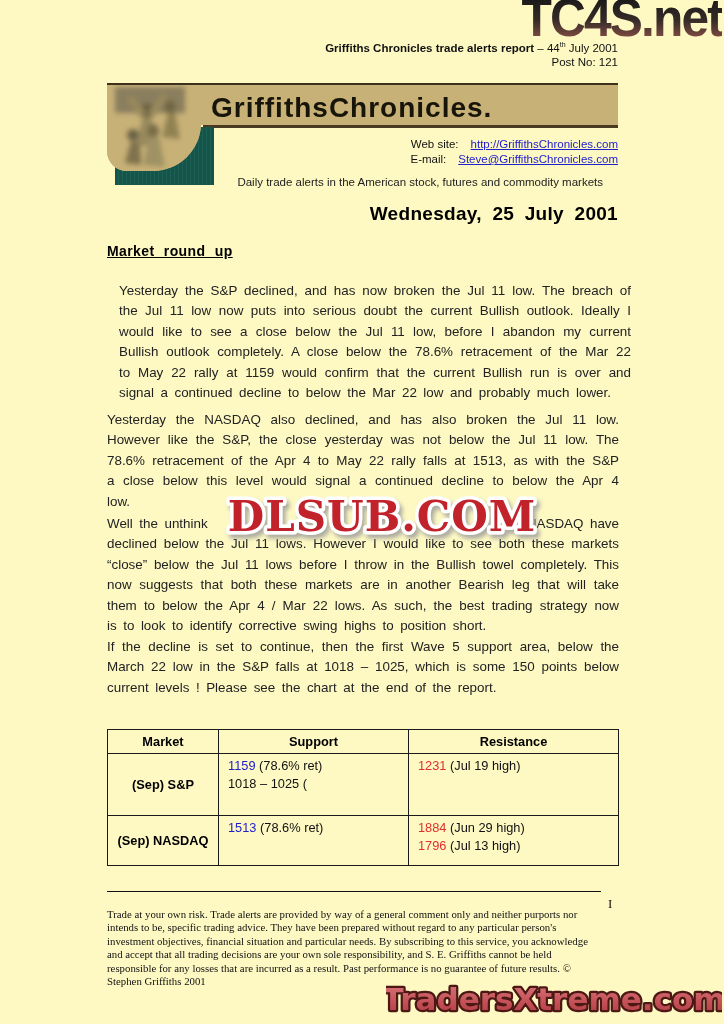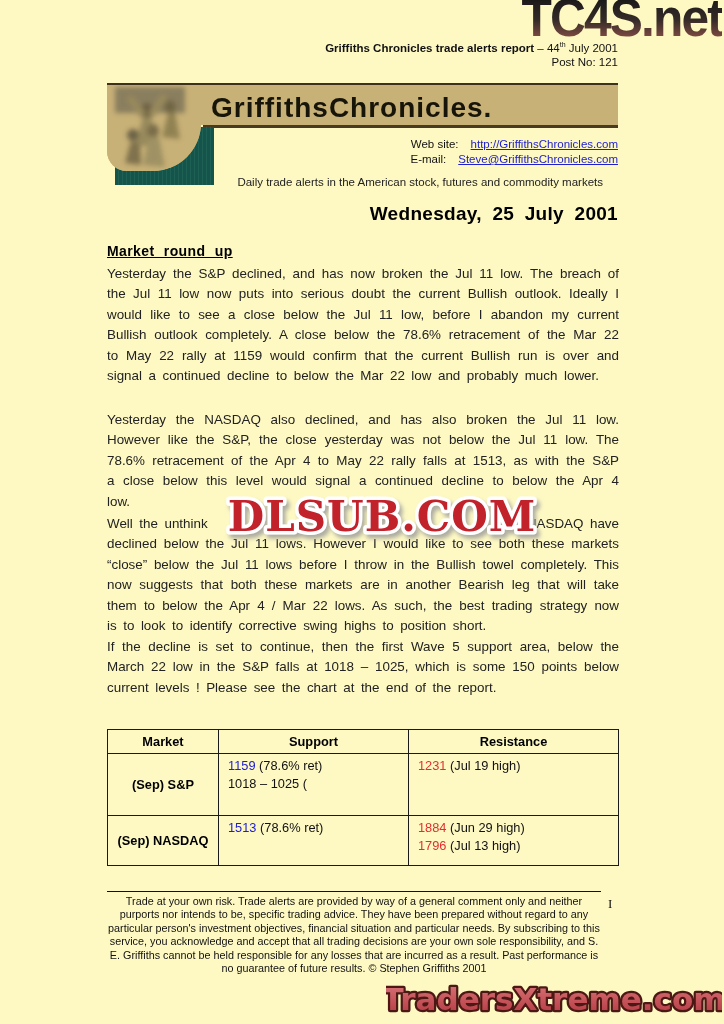--- a/index.html
+++ b/index.html
@@ -35,37 +35,37 @@
   .contact a{color:#2121cc;text-decoration:underline;cursor:pointer;}
   .tagline{position:absolute;top:176px;right:121px;font-size:11.5px;color:#222;}
   .dateline{position:absolute;top:203px;right:106px;font-size:19px;font-weight:bold;
             word-spacing:5px;letter-spacing:.3px;color:#000;}
   .heading{position:absolute;left:107px;top:243px;font-size:14px;font-weight:bold;
            text-decoration:underline;word-spacing:5px;letter-spacing:.4px;color:#000;text-align:center;}
 
   
   .para{position:absolute;left:107px;width:512px;font-size:13.4px;line-height:20.4px;
         text-align:justify;word-spacing:2.8px;color:#222;}
-  #p1{top:264px;} #p2{top:410px;} #p3{top:514px;} #p4{top:637px;}
+  #p1{top:281px;margin-left:12px;} #p2{top:410px;} #p3{top:514px;} #p4{top:637px;}
   #p3 .line1{display:flex;justify-content:space-between;height:20.4px;}
   .dlsub{position:absolute;left:108px;top:-26px;}
 
   
   .tbl{position:absolute;left:107px;top:729px;border-collapse:collapse;table-layout:fixed;}
   .tbl th,.tbl td{border:1.6px solid #1a1a1a;font-size:12.8px;}
   .tbl th{height:21px;font-weight:bold;color:#000;}
   .cell-market{text-align:center;font-weight:bold;vertical-align:middle;color:#000;}
   .cell-vals{vertical-align:top;padding:3px 9px;line-height:18px;color:#111;}
   .row1{height:62px;} .row2{height:50px;}
   .num-blue{color:#2121cc;} .num-red{color:#e02f2f;}
 
   
   .footer{position:absolute;left:107px;top:891px;width:494px;border-top:1.6px solid #111;
-          padding-top:3px;font-family:Liberation Sans, sans-serif;font-size:10.8px;
-          line-height:13.4px;text-align:center;color:#111;}
+          padding-top:16px;font-family:Liberation Serif, serif;font-size:10.8px;
+          line-height:13.4px;text-align:left;color:#111;}
   .pagemark{position:absolute;left:608px;top:896px;font-family:"Liberation Serif",serif;font-size:13px;color:#111;}
   .tx{position:absolute;right:2px;top:976px;}
 </style>
 </head>
 <body>
 
 <div class="page">
 
   <div class="tc4s">TC4S.net</div>
 

